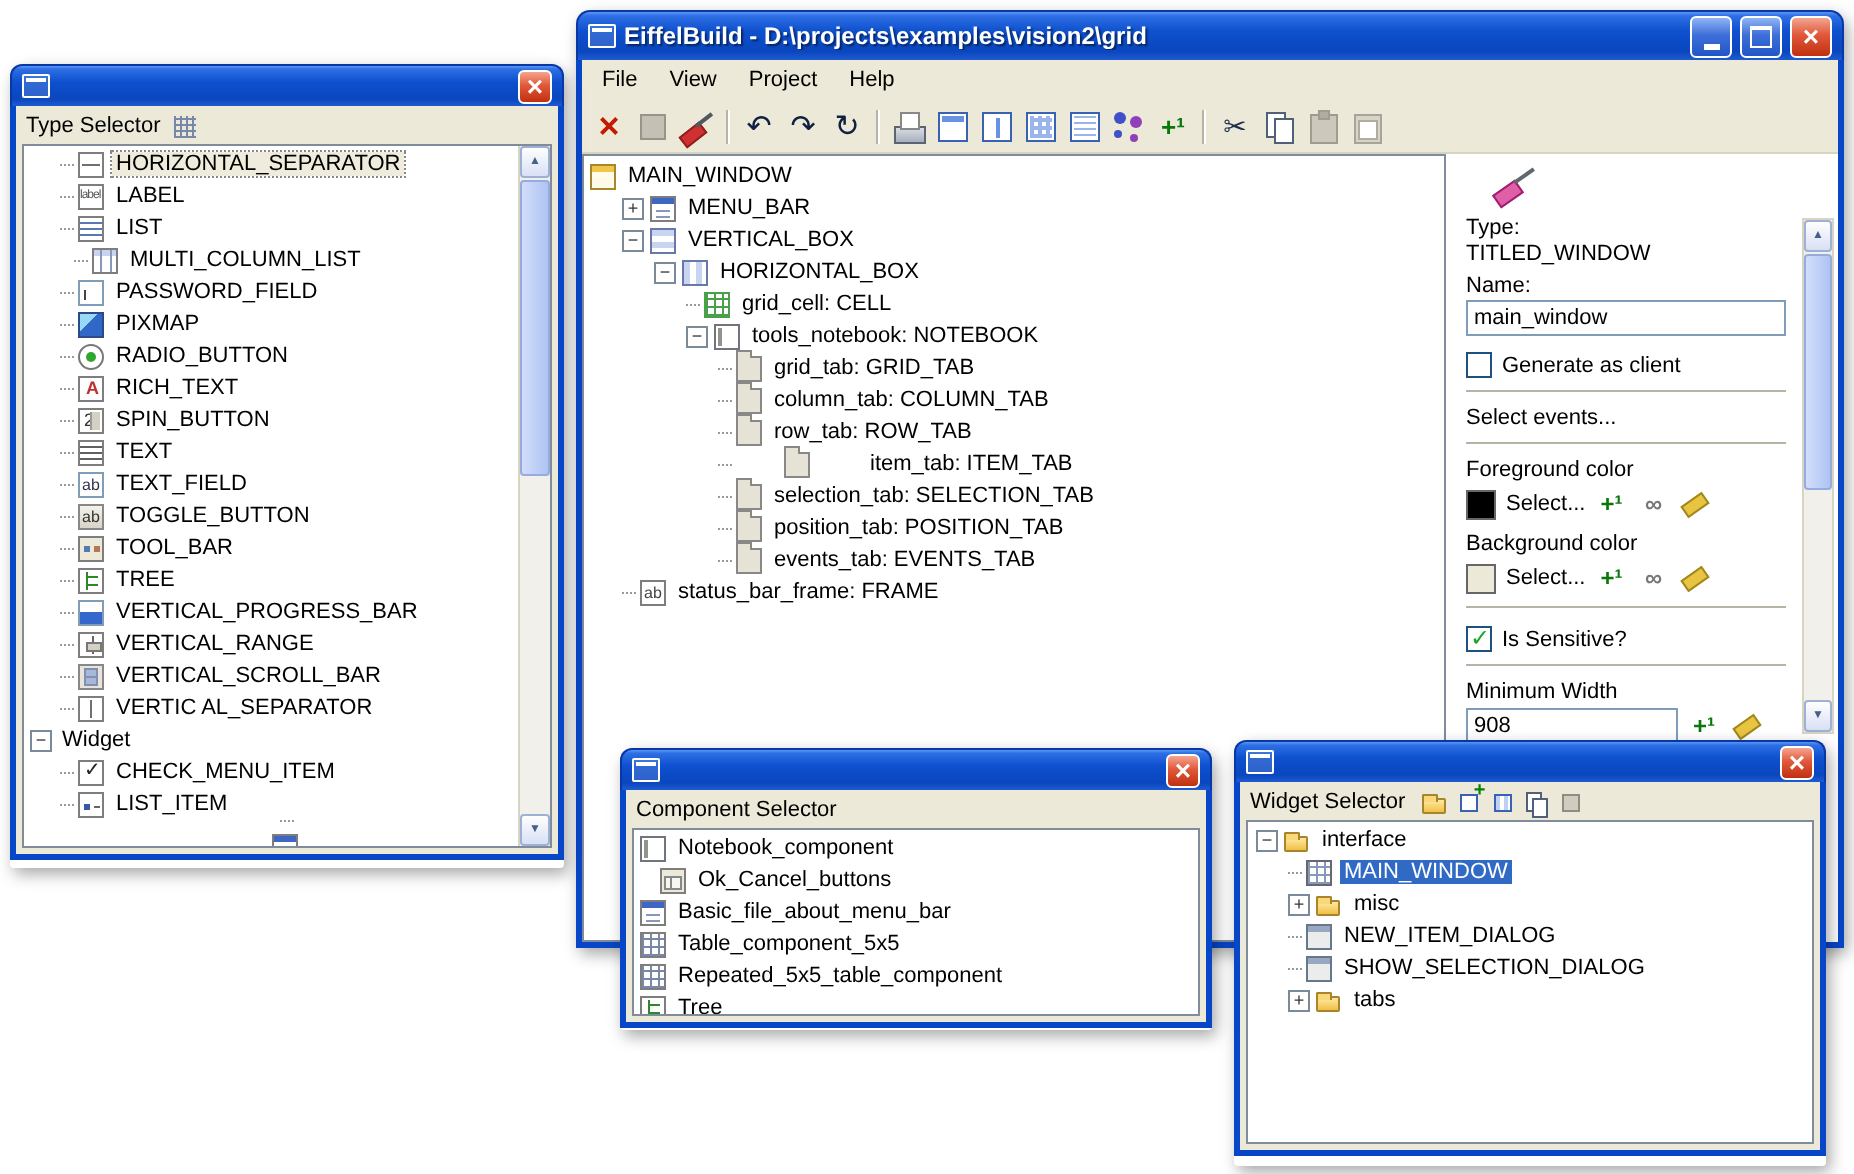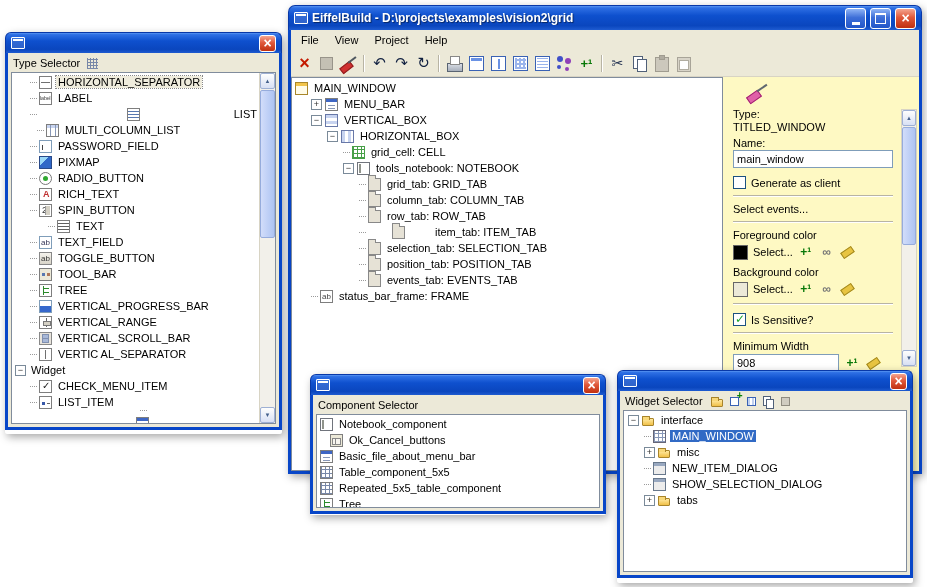--- a/index.html
+++ b/index.html
@@ -52,21 +52,21 @@
 .tbi.copy-icon::before{content:"";position:absolute;left:4px;top:3px;width:8px;height:11px;background:#fff;border:1px solid #506078}
 .tbi.copy-icon::after{content:"";position:absolute;left:8px;top:6px;width:8px;height:11px;background:#fff;border:1px solid #506078}
 .tbi.paste-icon::before{content:"";position:absolute;left:4px;top:4px;width:12px;height:13px;background:#CCC8BC;border:1px solid #A09C90}
 .tbi.paste-icon::after{content:"";position:absolute;left:8px;top:2px;width:4px;height:3px;background:#B0ACA0;border:1px solid #A09C90}
 .tbi.clipboard-icon::before{content:"";position:absolute;left:4px;top:4px;width:12px;height:13px;background:#D8D4C8;border:1px solid #A8A498}
 .tbi.clipboard-icon::after{content:"";position:absolute;left:6px;top:7px;width:8px;height:8px;background:#fff;border:1px solid #B0ACA0}
 
 
 .mwcontent{display:flex;height:394px;align-items:stretch}
 .treearea{flex:1;background:#fff;border:1px solid #808C9C;overflow:hidden;padding-top:2px}
-.props{width:196px;position:relative;padding:4px 26px 0 10px;background:#fef9c3}
+.props{width:196px;position:relative;padding:4px 26px 0 10px;background:#ffffff}
 
 
 .trow{height:16px;display:flex;align-items:center;white-space:nowrap}
 .expander{width:11px;height:11px;border:1px solid #7A8A99;background:#fff;font-size:9px;line-height:9px;text-align:center;margin-right:3px;flex:0 0 11px;color:#333}
 .stub{width:7px;height:1px;border-top:1px dotted #9A9A9A;margin-right:2px;flex:0 0 7px}
 .tlabel{padding:0 2px}
 .trow.sel .tlabel{background:#316AC5;color:#fff}
 .trow.hl .tlabel{background:#EFECDD;outline:1px dotted #888}
 
 
@@ -353,21 +353,21 @@
           <div class="trow hl" style="padding-left: 18px;">
             <span class="stub"></span>
             <span class="ticon i-hseparator"></span>
             <span class="tlabel">HORIZONTAL_SEPARATOR</span>
           </div>
           <div class="trow" style="padding-left: 18px;">
             <span class="stub"></span>
             <span class="ticon i-label"></span>
             <span class="tlabel">LABEL</span>
           </div>
-          <div class="trow" style="padding-left: 18px; justify-content: space-between;">
+          <div class="trow" style="padding-left: 18px;">
             <span class="stub"></span>
             <span class="ticon i-list"></span>
             <span class="tlabel">LIST</span>
           </div>
           <div class="trow" style="padding-left: 25px;">
             <span class="stub"></span>
             <span class="ticon i-columns"></span>
             <span class="tlabel">MULTI_COLUMN_LIST</span>
           </div>
           <div class="trow" style="padding-left: 18px;">
@@ -388,21 +388,21 @@
           <div class="trow" style="padding-left: 18px;">
             <span class="stub"></span>
             <span class="ticon i-richtext"></span>
             <span class="tlabel">RICH_TEXT</span>
           </div>
           <div class="trow" style="padding-left: 18px;">
             <span class="stub"></span>
             <span class="ticon i-spin"></span>
             <span class="tlabel">SPIN_BUTTON</span>
           </div>
-          <div class="trow" style="padding-left: 36px;">
+          <div class="trow" style="padding-left: 18px;">
             <span class="stub"></span>
             <span class="ticon i-text"></span>
             <span class="tlabel">TEXT</span>
           </div>
           <div class="trow" style="padding-left: 18px;">
             <span class="stub"></span>
             <span class="ticon i-textfield"></span>
             <span class="tlabel">TEXT_FIELD</span>
           </div>
           <div class="trow" style="padding-left: 18px;">

